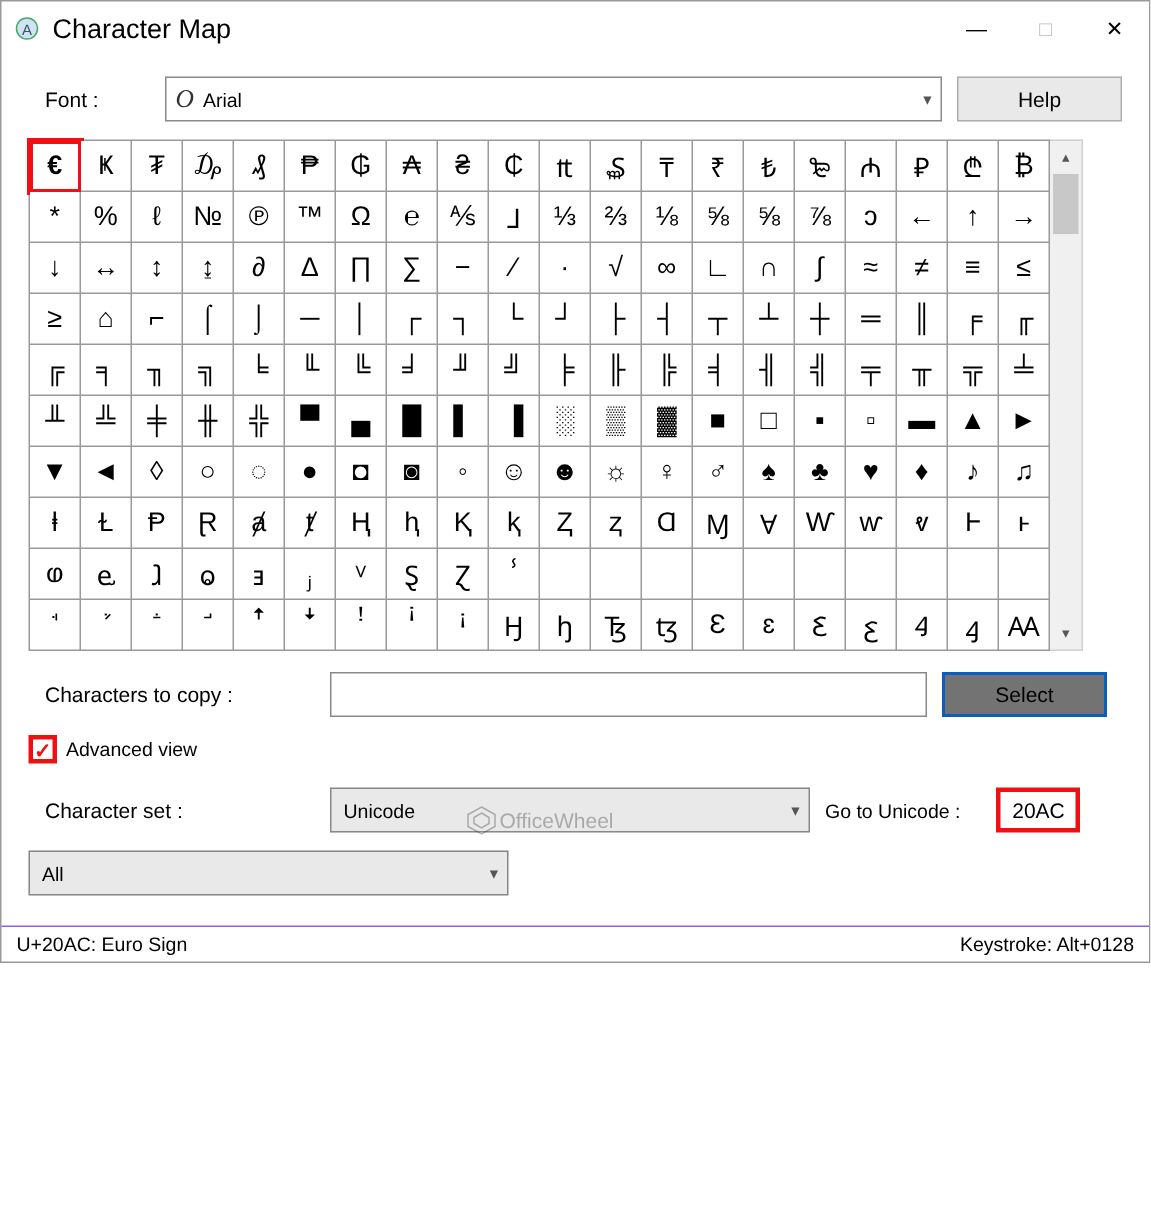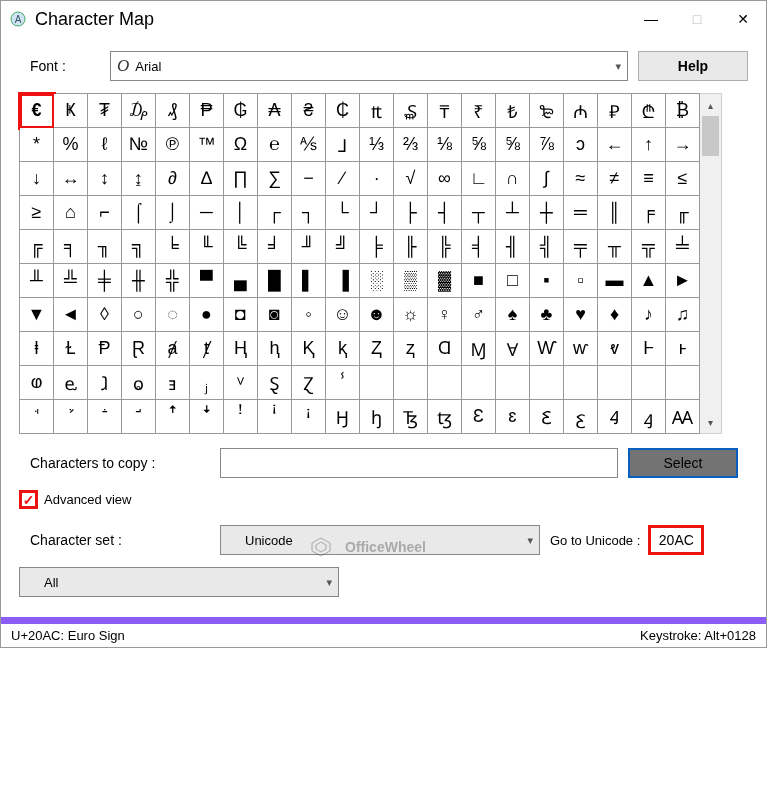--- a/index.html
+++ b/index.html
@@ -10,40 +10,40 @@
 .titlebar .title { flex: 1; font-size: 18px; }
 .winbtns { display: flex; }
 .winbtn { width: 46px; height: 36px; display: flex; align-items: center; justify-content: center; font-size: 14px; }
 .winbtn.dis { color: #bbb; }
 .content { padding: 14px 18px 8px 18px; }
 .row { display: flex; align-items: center; margin-bottom: 12px; }
 .lbl { width: 190px; font-size: 14px; margin-left: 11px; }
 .fontsel { flex: 1; height: 30px; border: 1px solid #888; background: #fff; display: flex; align-items: center; padding: 0 6px; position: relative; margin-right: 10px; }
 .fontsel .o { font-style: italic; font-family: serif; font-size: 17px; margin-right: 6px; color:#333;}
 .fontsel .chev { position: absolute; right: 6px; font-size: 11px; color: #555; }
-.btn { height: 30px; min-width: 110px; background: #e9e9e9; border: 1px solid #adadad; display: flex; align-items: center; justify-content: center; cursor: pointer; font-size:14px;font-weight:bold;}
+.btn { height: 30px; min-width: 110px; background: #e9e9e9; border: 1px solid #adadad; display: flex; align-items: center; justify-content: center; cursor: pointer; font-size:14px;}
 .btn.dis { color: #a0a0a0; }
 .gridwrap { display: flex; margin-bottom: 14px; }
 .grid { display: grid; grid-template-columns: repeat(20, 34px); grid-auto-rows: 34px; border-top: 1px solid #999; border-left: 1px solid #999; }
 .cell { border-right: 1px solid #999; border-bottom: 1px solid #999; display:flex; align-items:center; justify-content:center; font-size: 18px; font-family: Arial, "Segoe UI Symbol", sans-serif; background:#fff; cursor:pointer; }
 .cell.sel { outline: 4px solid #e11; outline-offset: -2px; font-weight: bold; }
 .scroll { width: 22px; background: #f0f0f0; border:1px solid #d0d0d0; border-left:none; display:flex; flex-direction:column; }
 .scroll .arr { height: 22px; display:flex; align-items:center; justify-content:center; font-size:10px; color:#555;}
 .scroll .track { flex:1; position:relative; }
 .scroll .thumb { position:absolute; top:0; left:2px; right:2px; height:40px; background:#c8c8c8;}
 .copyinput { flex:1; height:30px; border:1px solid #888; background:#fff; margin-right:10px; }
 .selbtn { height:30px; min-width:110px; border:2px solid #0a5ec0; background:#737373; display:flex; align-items:center; justify-content:center; margin-right:10px; font-size:14px;}
 .cbwrap { display:flex; align-items:center; margin: 8px 0 16px 0;}
 .cbox { width:19px; height:19px; border:3px solid #e11; background:#fff; display:flex; align-items:center; justify-content:center; margin-right:6px; color:#e11; font-weight:bold; font-size:14px;}
-.sel2 { width:320px; height:30px; border:1px solid #888; background:#e9e9e9; display:flex; align-items:center; padding:0 24px; position:relative; margin-right:10px;}
+.sel2 { width:320px; height:30px; border:1px solid #888; background:#e9e9e9; display:flex; align-items:center; padding:0 8px; position:relative; margin-right:10px;}
 .sel2 .chev { position:absolute; right:6px; font-size:11px; color:#555;}
-.gotoinput { width:56px; height:30px; border:3px solid #e11; text-align:center; font-size:14px; display:flex; align-items:center; justify-content:center;}
+.gotoinput { width:56px; height:30px; border:3px solid #e11; text-align:center; font-size:14px; display:flex; align-items:center; justify-content:center;margin-left:16px;}
 .searchinput { width:320px; height:30px; border:1px solid #888; background:#fff;}
-.status { display:flex; justify-content:space-between; padding:4px 10px; border-top:7px solid #8b5cf6; font-size:13px;gap:28px;}
-.watermark { position:absolute; left:310px; bottom:60px; opacity:.35; display:flex; align-items:center; gap:14px; font-size:14px; color:#333; pointer-events:none;font-weight:bold;}
+.status { display:flex; justify-content:space-between; padding:4px 10px; border-top:1px solid #8b5cf6; font-size:13px;gap:28px;}
+.watermark { position:absolute; left:310px; bottom:60px; opacity:.35; display:flex; align-items:center; gap:2px; font-size:14px; color:#333; pointer-events:none;}
 .relwrap { position:relative; }
 </style>
 </head>
 <body>
 
 <div class="window">
   <div class="titlebar">
     <span class="appicon">
       <svg width="16" height="16" viewBox="0 0 16 16">
           <circle cx="8" cy="8" r="7" fill="#cfe3f5" stroke="#4a6"></circle>

